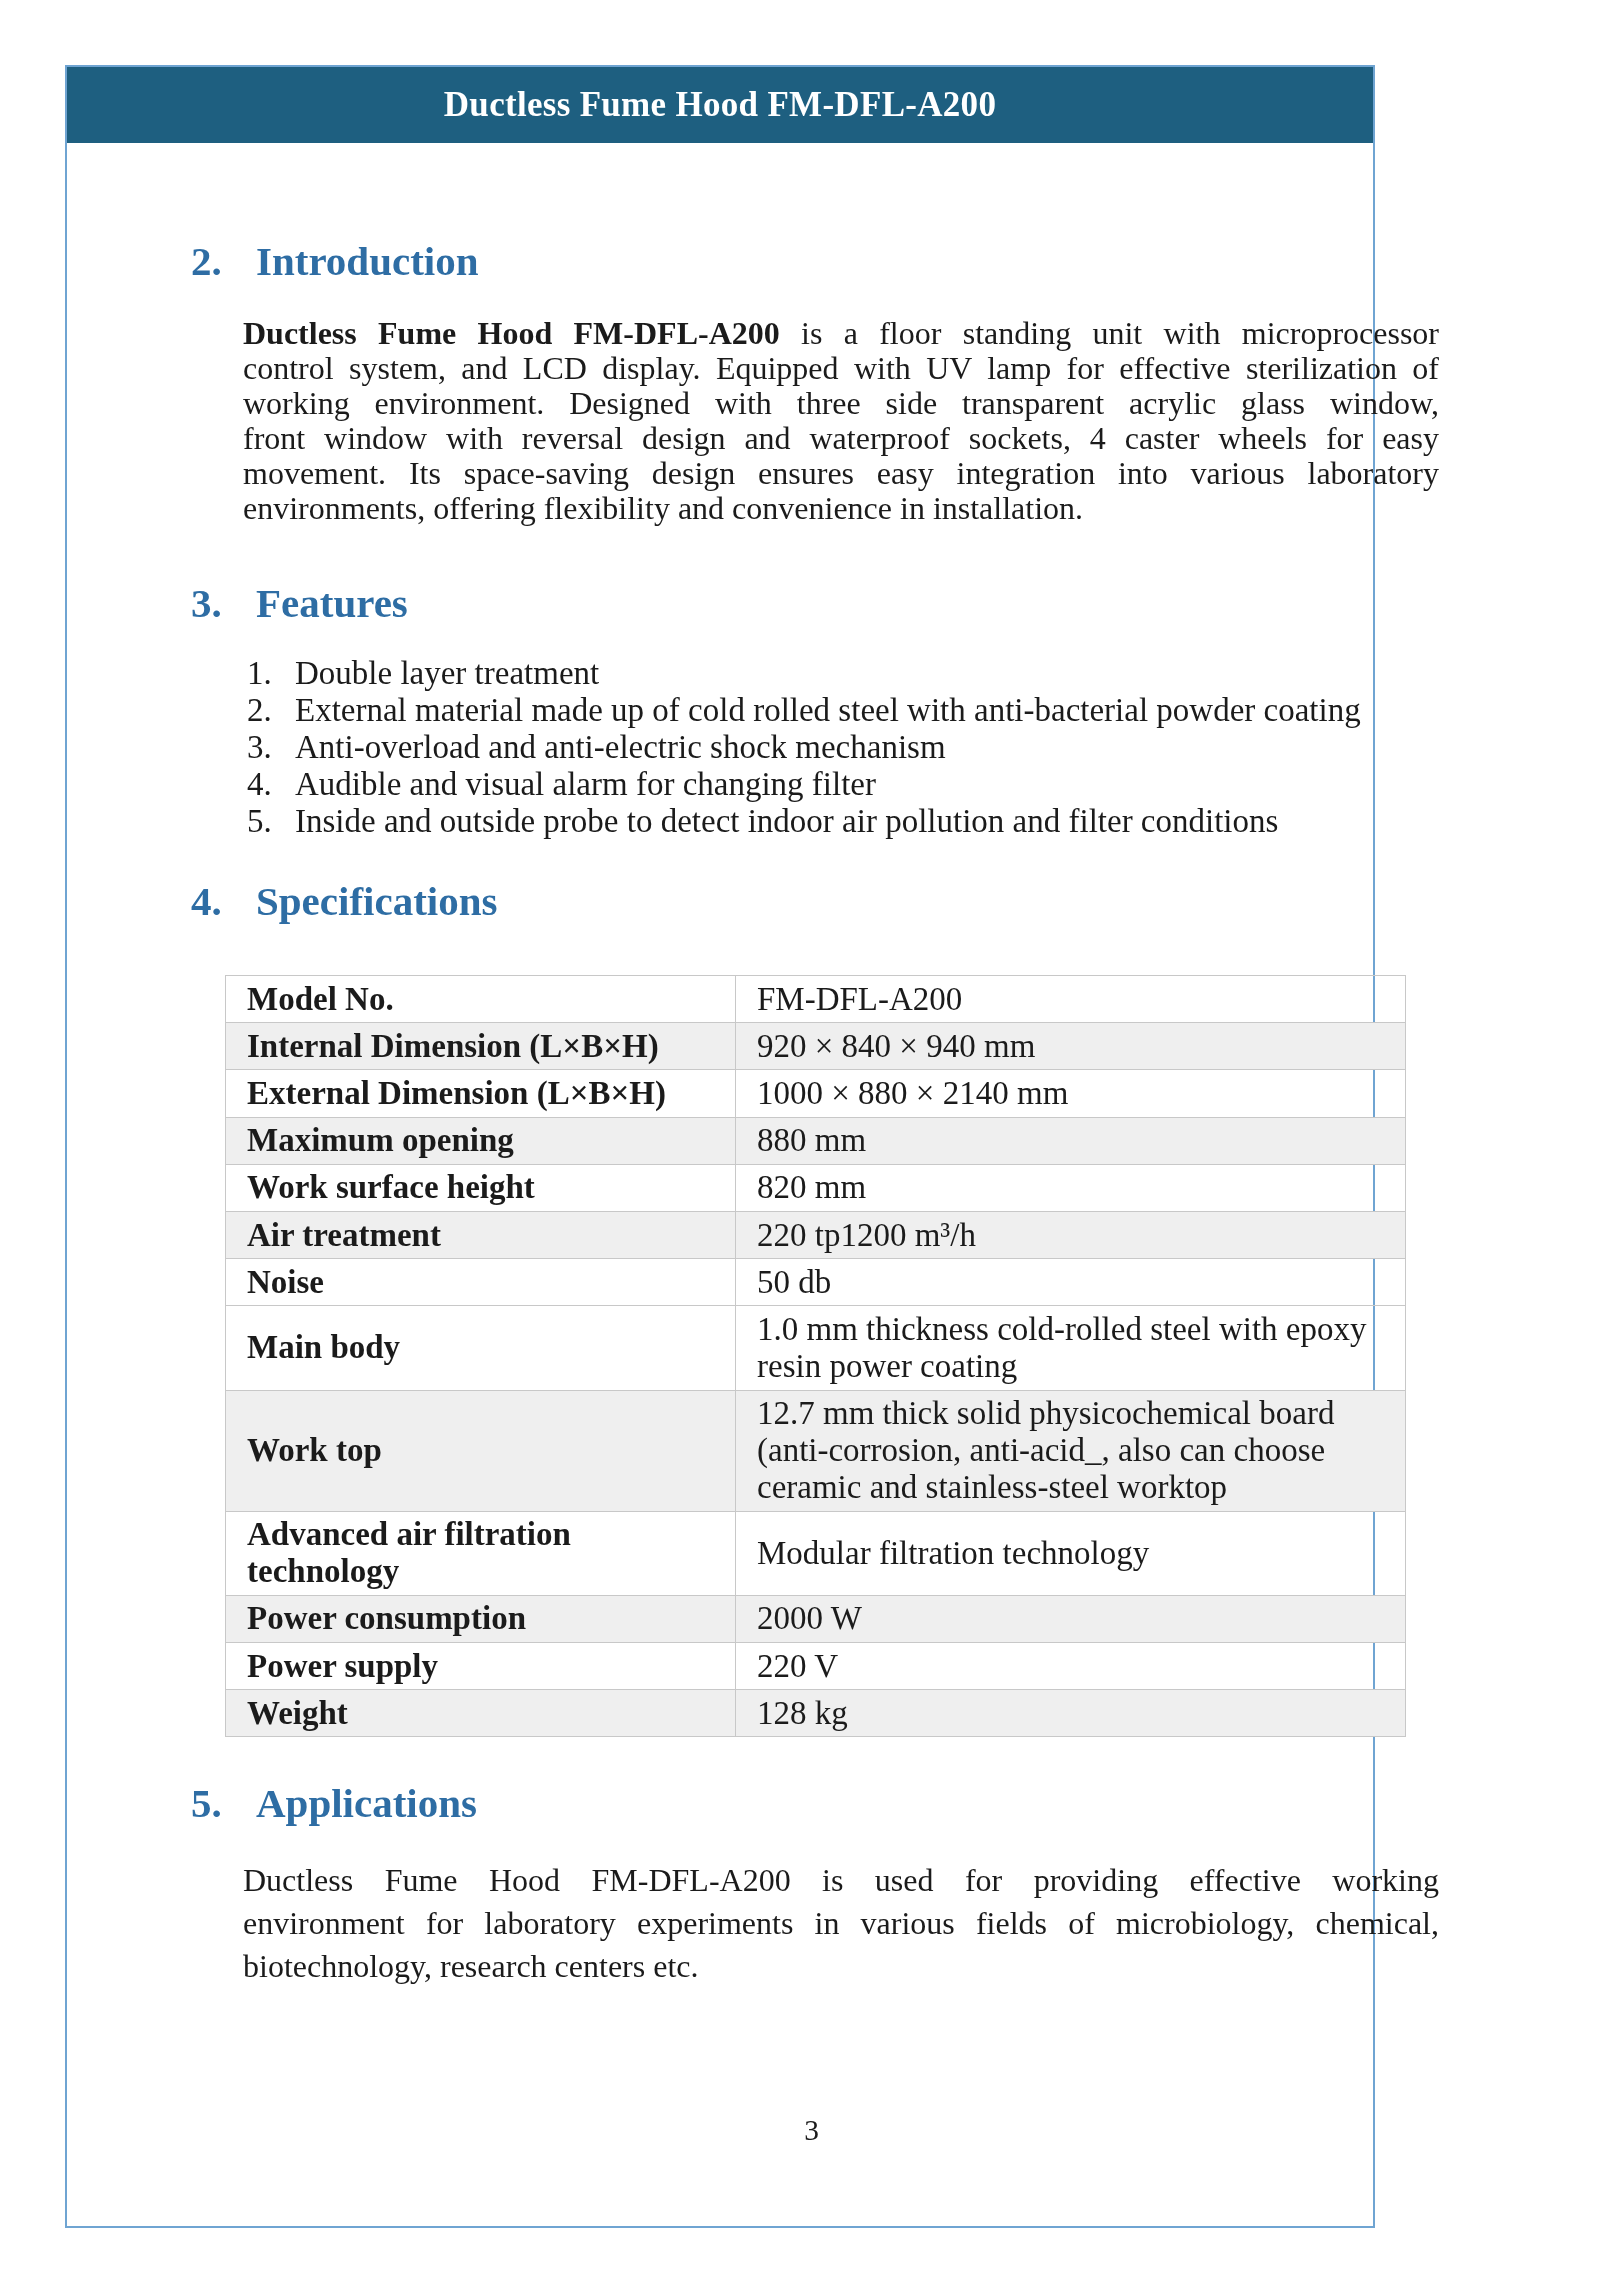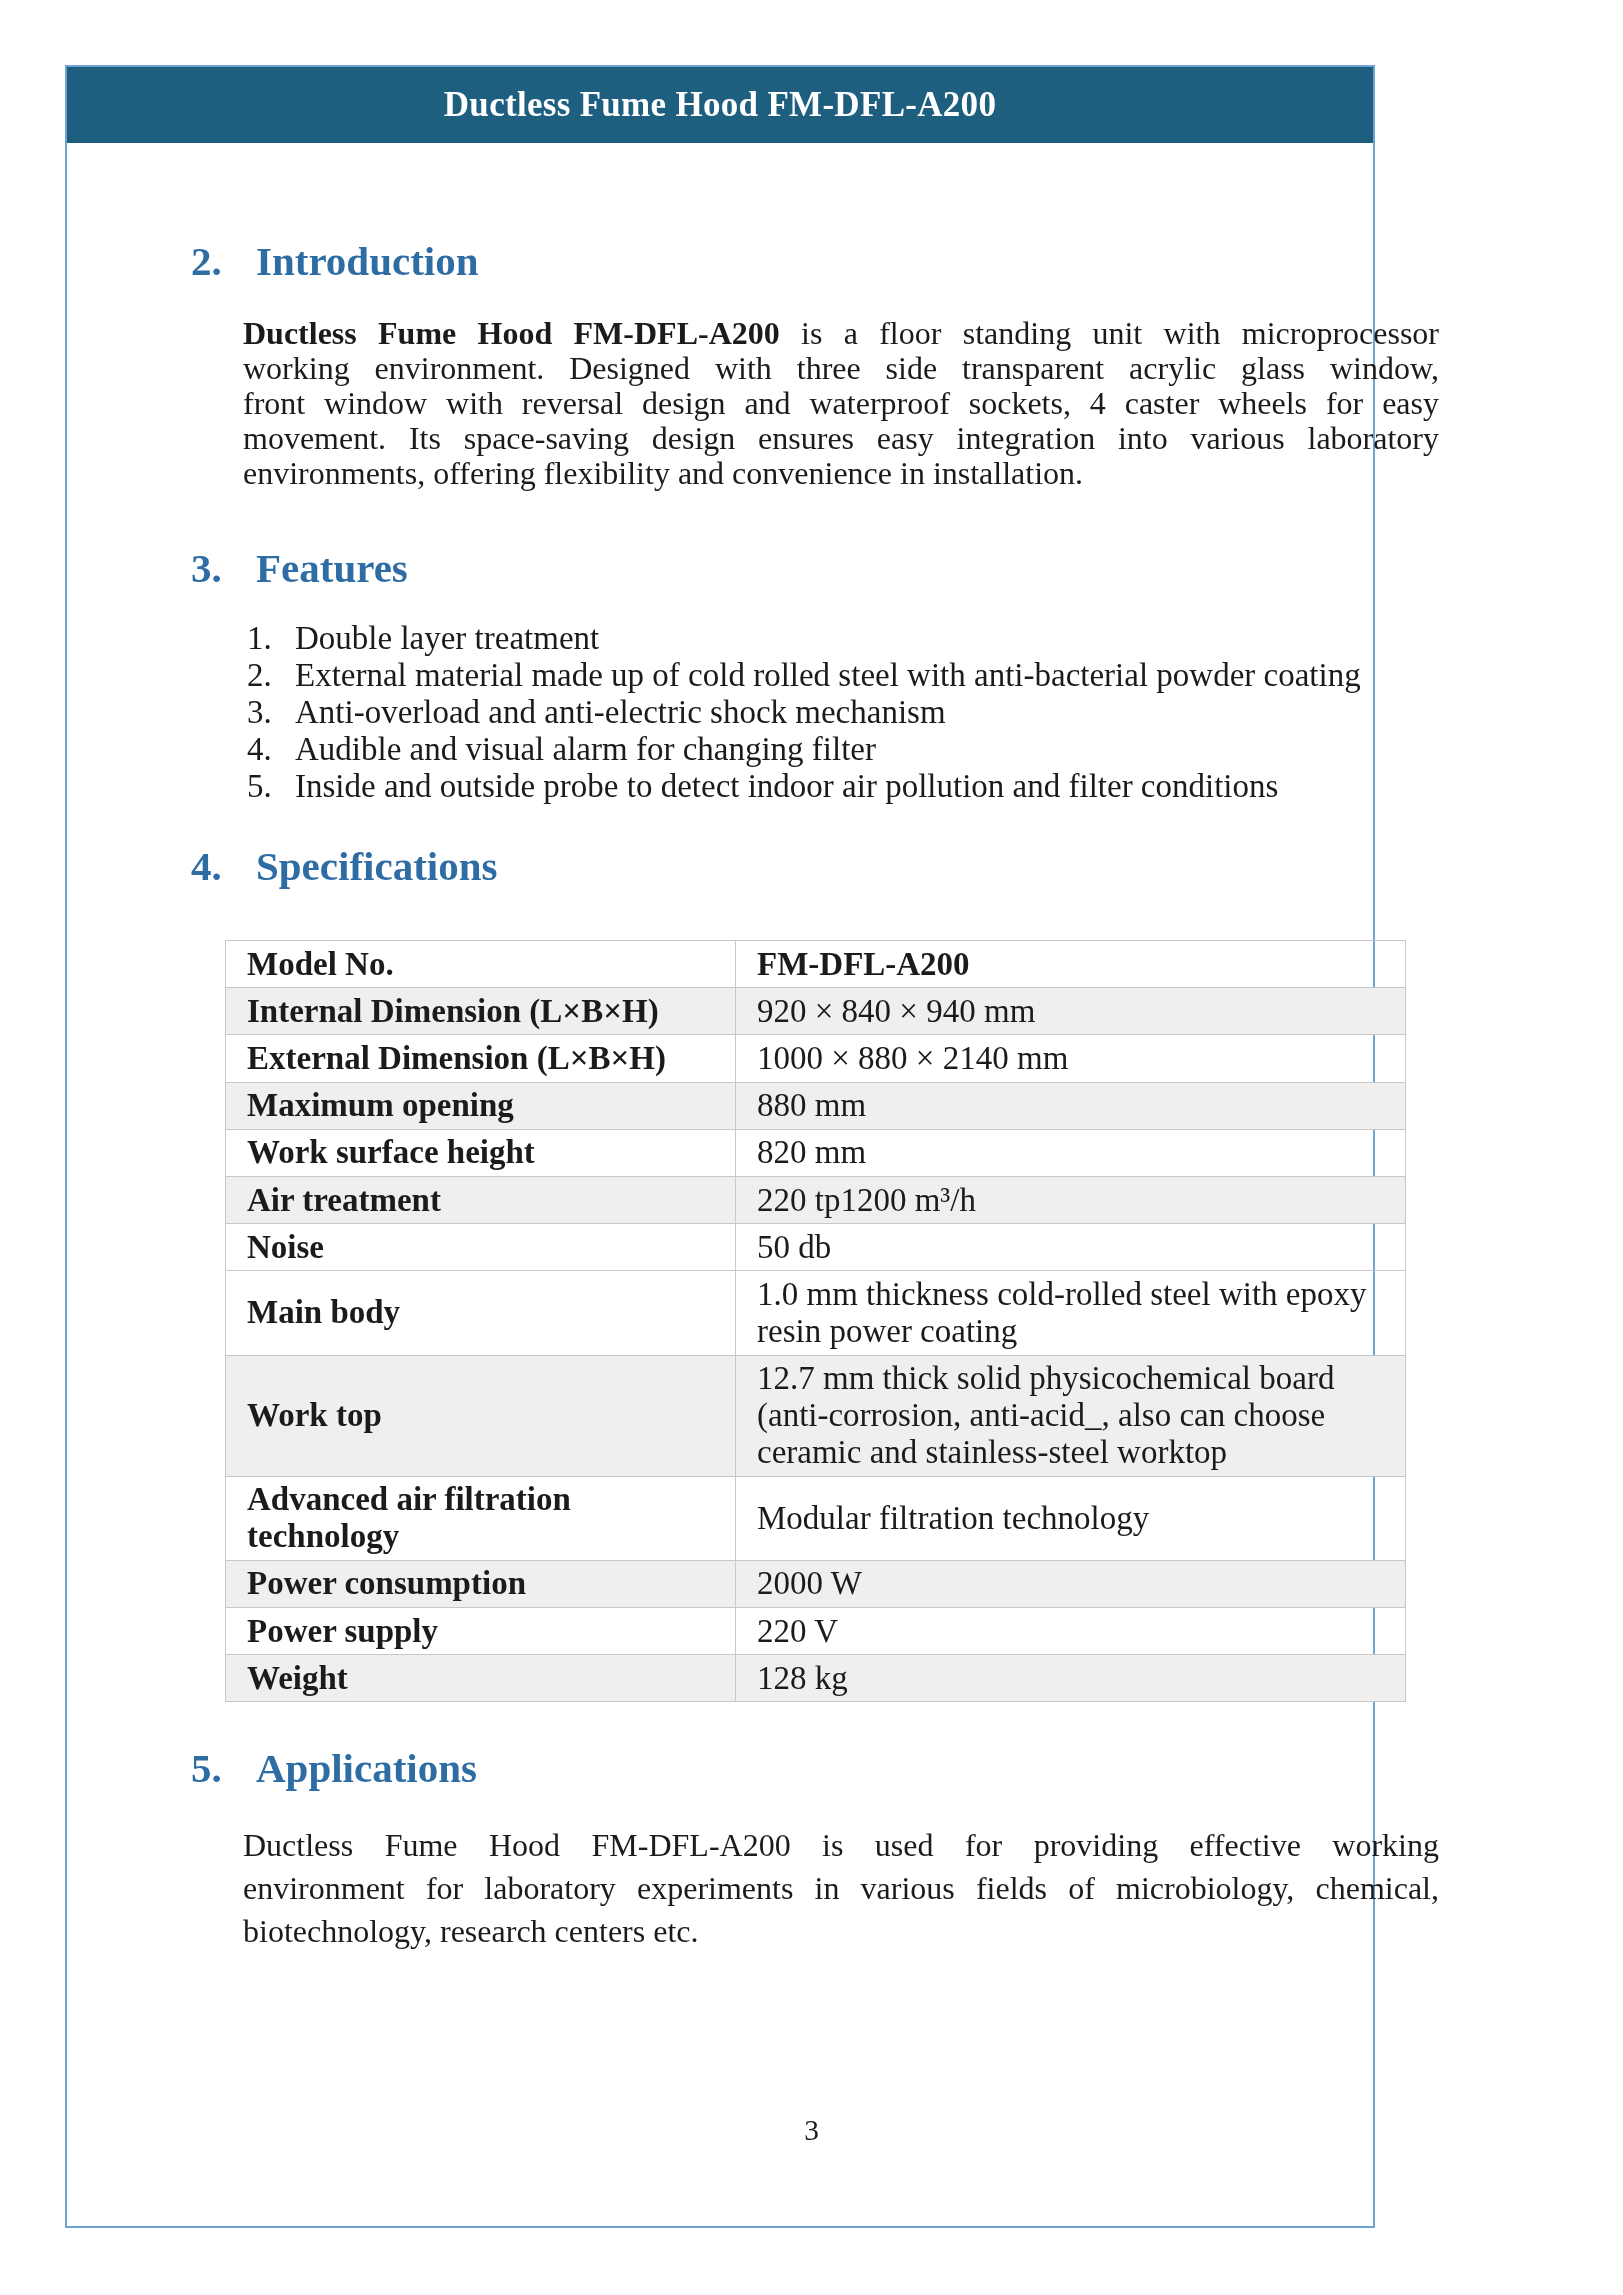--- a/index.html
+++ b/index.html
@@ -96,21 +96,21 @@
     border:1.3px solid var(--table-border);
     font-size:33px;
     line-height:37px;
     vertical-align:middle;
     padding:4.6px 13px 4.6px 21px;
   }
   table.spec-table col.c1{width:510px;}
   table.spec-table col.c2{width:670px;}
   td.spec-label{font-weight:bold;}
   td.spec-value{font-weight:normal;}
-  td.spec-value.bold{font-weight:bold;margin-top:21px;}
+  td.spec-value.bold{font-weight:normal;margin-top:21px;}
   tr.alt{background:var(--row-alt);}
 
   .page-number{
     position:absolute;
     left:0; top:2114px;
     width:100%;
     text-align:center;
     font-size:29.4px;
   }
 </style>
@@ -125,20 +125,21 @@
     </div>
 
     <div class="content">
 
       <h2 class="section-heading h-intro">
         <span class="h-num">2.</span>
         <span class="h-title">Introduction</span>
       </h2>
       <div class="para intro-para" id="intro-lines">
           <div class="jline"><strong>Ductless Fume Hood FM-DFL-A200</strong> is a floor standing unit with microprocessor</div>
+          <div class="jline">control system, and LCD display. Equipped with UV lamp for effective sterilization of</div>
           <div class="jline">working environment. Designed with three side transparent acrylic glass window,</div>
           <div class="jline">front window with reversal design and waterproof sockets, 4 caster wheels for easy</div>
           <div class="jline">movement. Its space-saving design ensures easy integration into various laboratory</div>
           <div class="jline last">environments, offering flexibility and convenience in installation.</div>
         </div>
 
       <h2 class="section-heading h-features">
         <span class="h-num">3.</span>
         <span class="h-title">Features</span>
       </h2>

